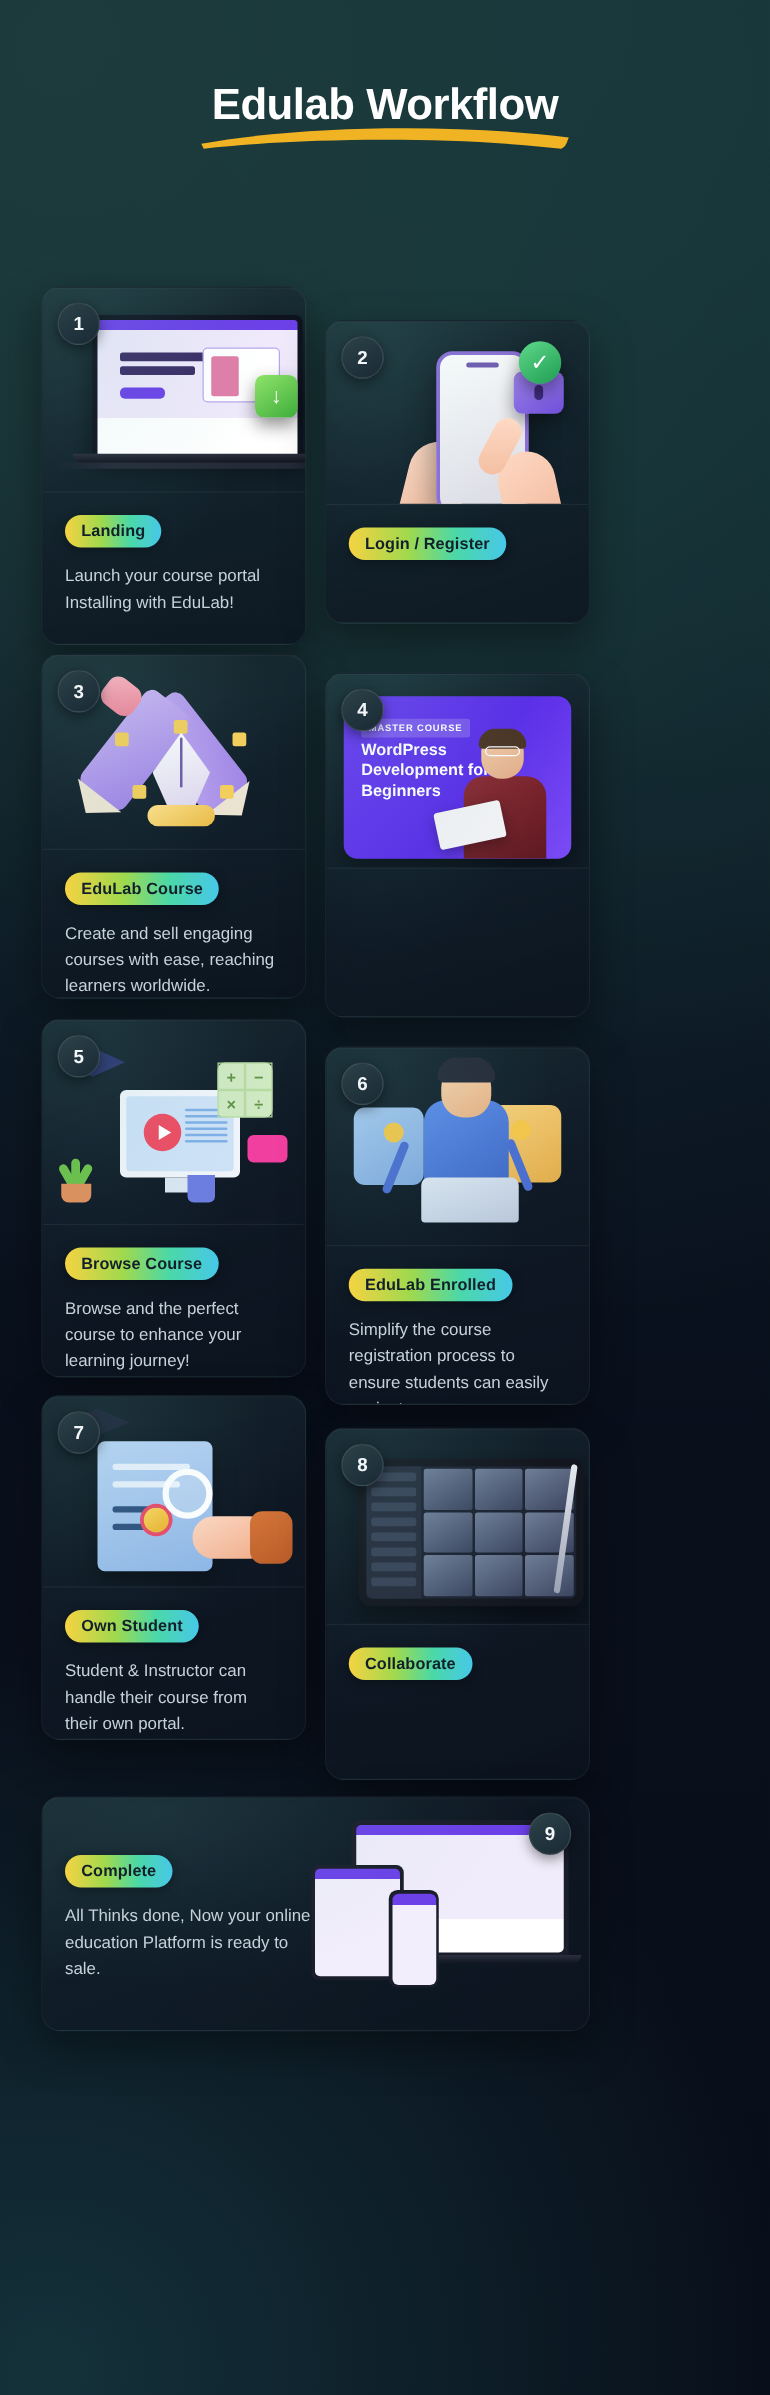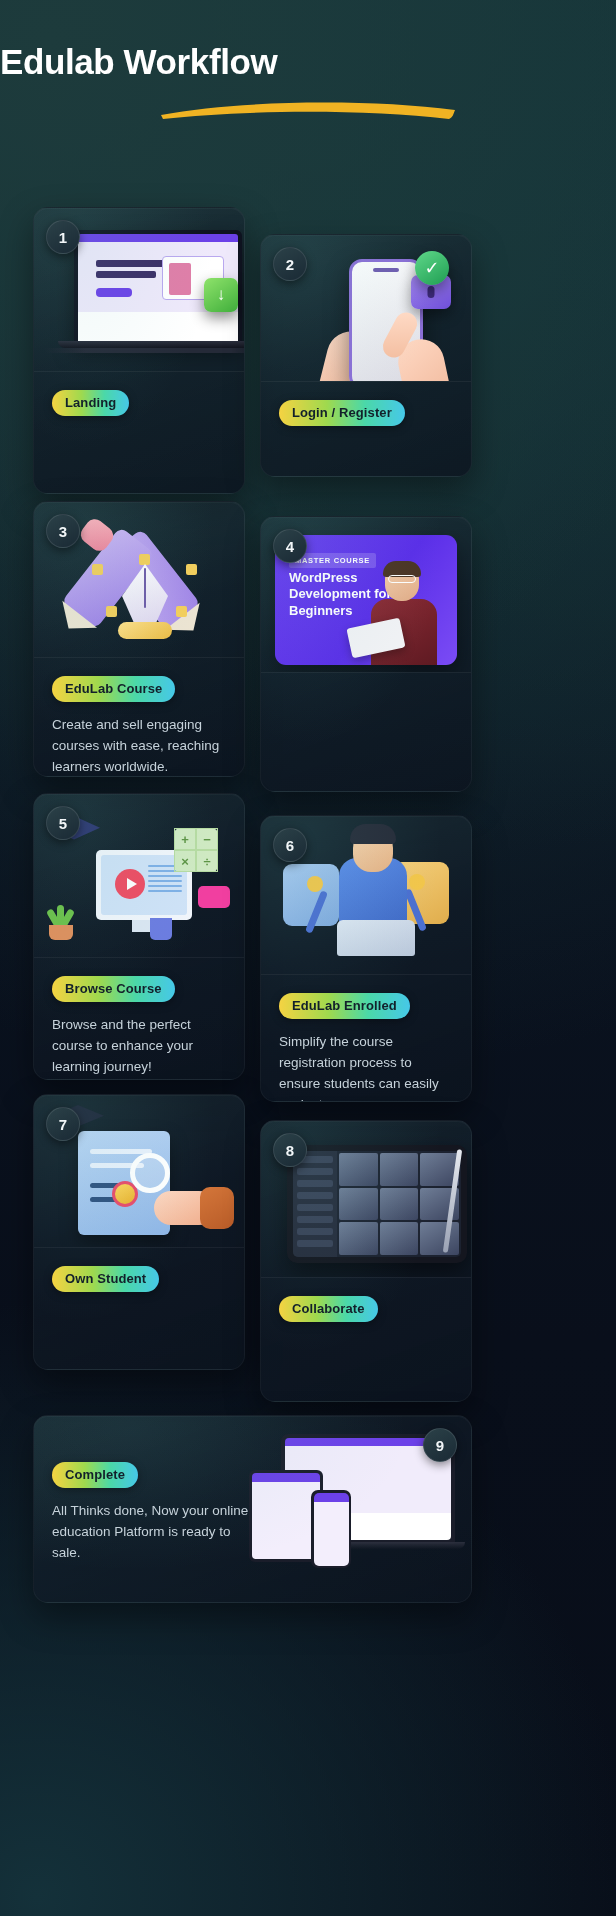--- a/index.html
+++ b/index.html
@@ -11,21 +11,21 @@
       radial-gradient(circle at 92% 4%, #16363a 0%, rgba(22,54,58,0) 40%),
       radial-gradient(circle at 50% 1%, #1b3a3d 0%, rgba(27,58,61,0) 55%),
       radial-gradient(circle at 6% 99%, #14313a 0%, rgba(20,49,58,0) 30%),
       linear-gradient(180deg,#10272c 0%, #0c1a24 14%, #0a1320 40%, #090f1b 70%, #080e19 100%);
     color:#e8eef3;
     overflow:hidden;
     position:relative;
   }
 
   
-  .title-wrap{ text-align:left; padding-top:42px; position:relative; }
+  .title-wrap{ text-align:center; padding-top:64px; position:relative; }
   .title{
     font-size:35px; font-weight:700; letter-spacing:-.4px; color:#ffffff;
     display:inline-block; position:relative;
   }
   .swoosh{ position:absolute; left:50%; transform:translateX(-50%); top:98px; width:310px; height:22px; }
 
   
   .grid{ position:relative; width:616px; }
   .card{
     position:absolute;
@@ -247,20 +247,21 @@
             </div>
         </div>
       </div>
       <div class="lap-base"></div>
       <div class="lap-foot"></div>
       <div class="green-badge">↓</div>
     </div>
     <div class="divider"></div>
     <div class="body">
       <span class="badge">Landing</span>
+      <p class="desc">Launch your course portal Installing with EduLab!</p>
     </div>
   </div>
 
   <div class="card" style="left:260px; top:152px; width:212px; height:243px;">
     <div class="media" style="height:146px;">
       <div class="num">2</div>
       <div class="hand h1"></div>
       <div class="phone">
           <div class="notch"></div>
         </div>
@@ -394,20 +395,21 @@
       </div>
       <div class="cap7"></div>
       <div class="ribbon"></div>
       <div class="magn"></div>
       <div class="hand7"></div>
       <div class="sleeve"></div>
     </div>
     <div class="divider"></div>
     <div class="body">
       <span class="badge">Own Student</span>
+      <p class="desc">Student &amp; Instructor can handle their course from their own portal.</p>
     </div>
   </div>
 
   <div class="card" style="left:260px; top:1038px; width:212px; height:282px;">
     <div class="media" style="height:156px;">
       <div class="num">8</div>
       <div class="tablet">
         <div class="tb-in">
           <div class="tb-side">
               <div class="row"></div>

